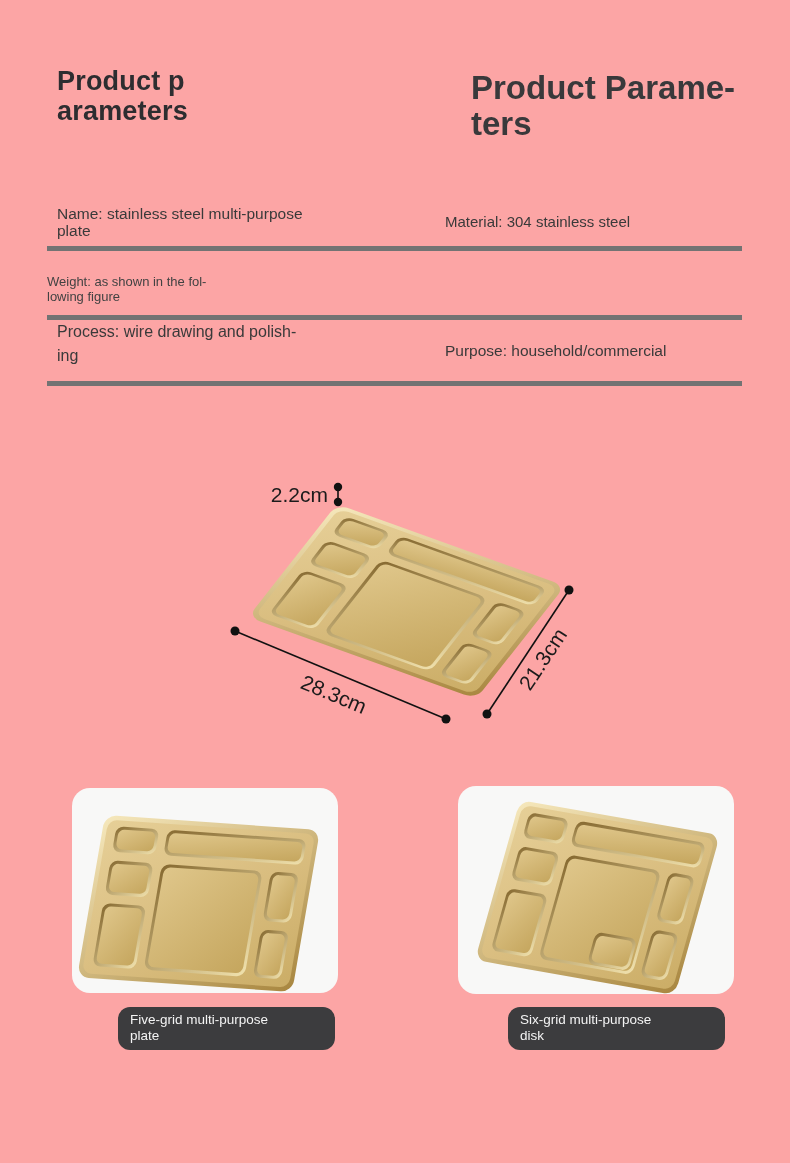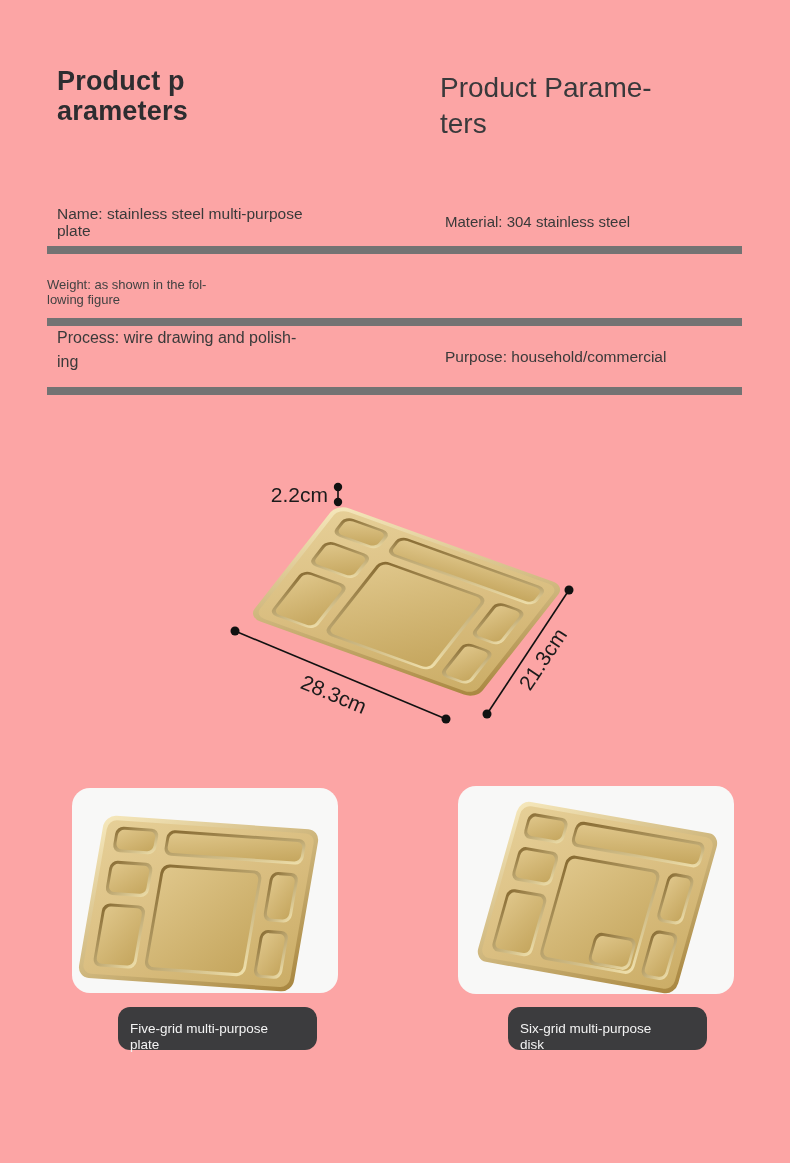--- a/index.html
+++ b/index.html
@@ -1,37 +1,37 @@
 <!DOCTYPE html>
 <html><head>
 <meta charset="utf-8">
 <style>
   html,body{margin:0;padding:0;background:#fff;}
   .page{position:relative;width:790px;height:1163px;background:#fca5a5;
         font-family:"Liberation Sans",sans-serif;overflow:hidden;color:#333;}
   .title-left{position:absolute;left:57px;top:66px;font-size:27px;font-weight:700;
         line-height:30px;color:#2d2d30;white-space:pre-line;letter-spacing:0.2px;}
-  .title-right{position:absolute;left:440px;top:70px;font-size:28px;font-weight:400;
+  .title-right{position:absolute;left:471px;top:70px;font-size:33px;font-weight:700;
         line-height:36px;color:#39393b;white-space:pre-line;}
   .params{position:absolute;left:47px;top:198px;width:695px;}
-  .param-row{display:flex;border-bottom:8px solid #737373;}
+  .param-row{display:flex;border-bottom:5px solid #737373;}
   .cell{white-space:pre-line;color:#3a3a3a;}
   .cell.l{width:398px;box-sizing:border-box;padding-left:10px;}
   .r1{height:48px;}
   .r1 .l{padding-top:7px;font-size:15.5px;line-height:17px;}
   .r1 .r{padding-top:15px;font-size:15px;line-height:18px;}
   .r2{height:64px;}
   .r2 .l{padding-top:24px;font-size:14px;line-height:16px;}
   .r2 .r{padding-top:23px;font-size:13px;line-height:15px;color:#424242;}
   .r3{height:61px;}
   .r3 .l{font-size:16px;line-height:24px;}
   .r3 .r{padding-top:22px;font-size:15.5px;line-height:17px;}
   .diagram-svg{position:absolute;left:0;top:0;width:790px;height:1163px;}
-  .chip{position:absolute;width:199px;height:43px;background:#3c3c3e;border-radius:12px;
-        box-sizing:border-box;padding:14px 12px;color:#f4f4f4;font-size:13.5px;
+  .chip{position:absolute;width:217px;height:43px;background:#3c3c3e;border-radius:12px;
+        box-sizing:border-box;padding:5px 12px;color:#f4f4f4;font-size:13.5px;
         line-height:16px;white-space:pre-line;}
   .chip.five{left:118px;top:1007px;}
   .chip.six{left:508px;top:1007px;}
   .dim-text{font-family:"Liberation Sans",sans-serif;font-size:21px;fill:#1b1b1b;}
 </style>
 </head>
 <body>
 
 <div class="page">
 

